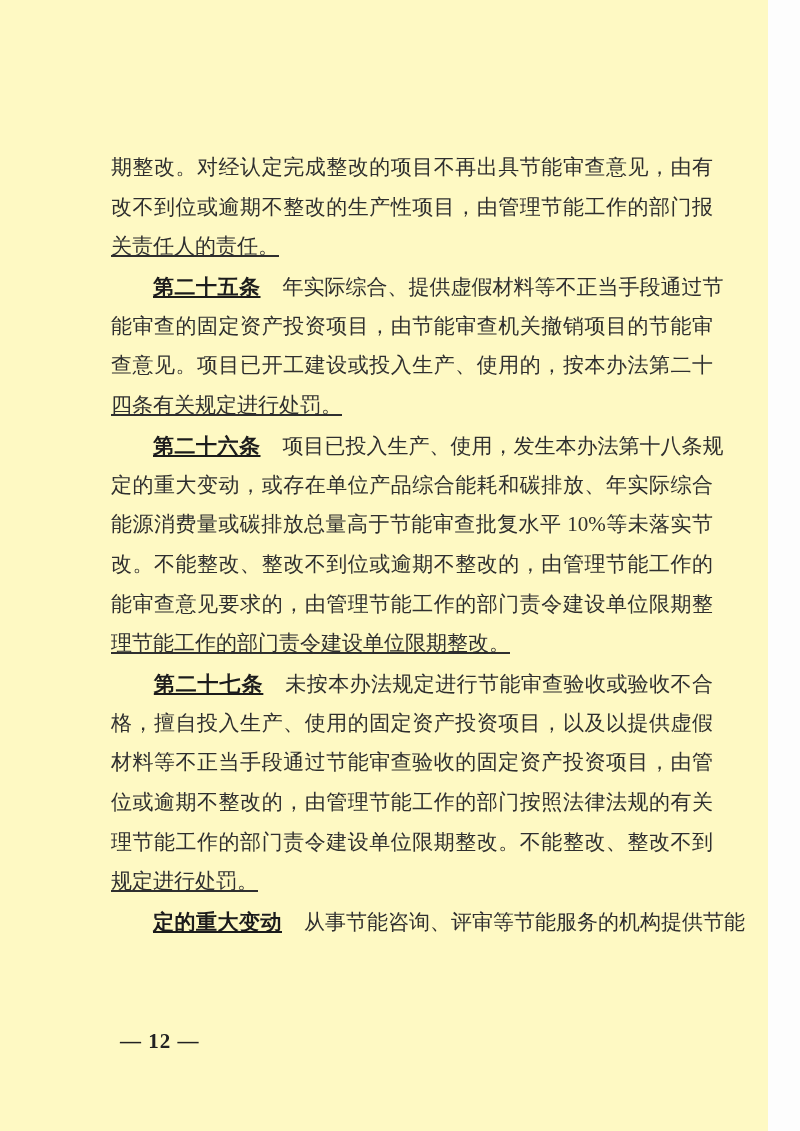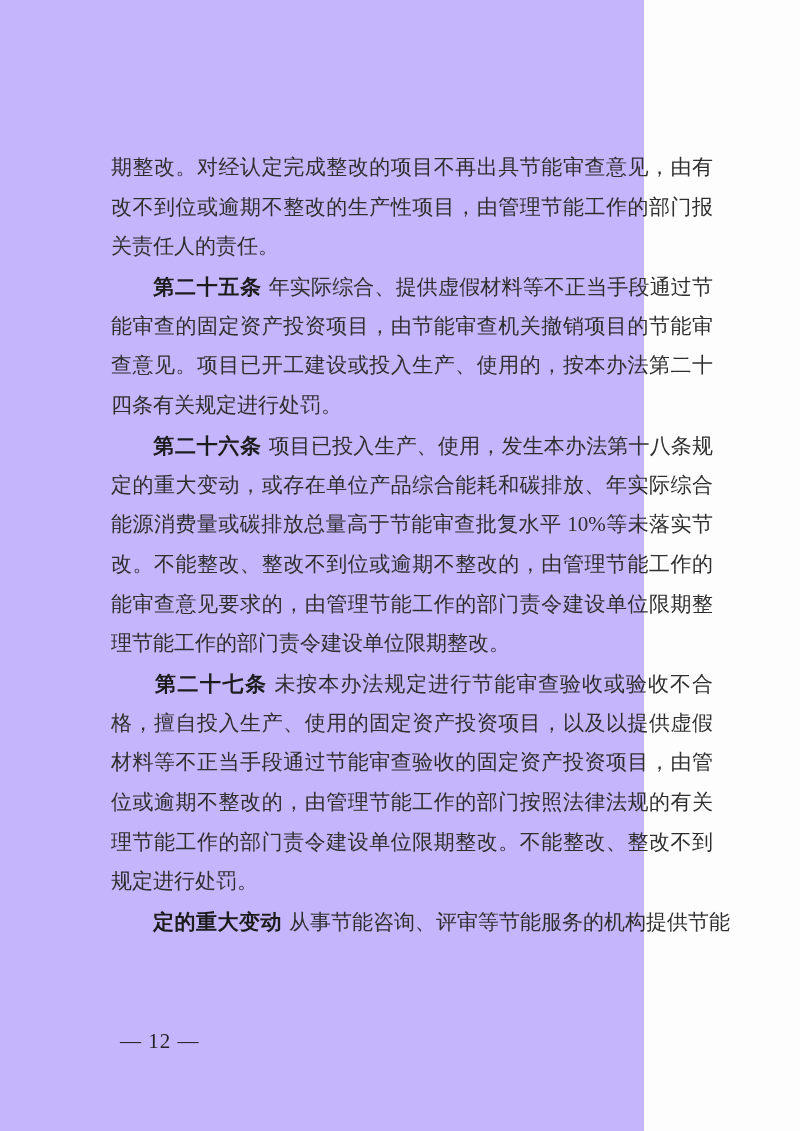--- a/index.html
+++ b/index.html
@@ -5,23 +5,23 @@
   html, body {
     margin: 0;
     padding: 0;
     width: 800px;
     height: 1131px;
     overflow: hidden;
     background: #fdfdfd;
   }
   .page {
     position: relative;
-    width: 644px;
+    width: 768px;
     height: 1131px;
-    background: #c4b5fd;
+    background: #fef9c3;
     font-family: "Liberation Serif", "DejaVu Serif", serif;
     color: #2f2f2f;
   }
   .text-block {
     position: absolute;
     left: 111px;
     top: 148px;
     width: 602px;
     font-size: 21px;
     color: #2f2f2f;
@@ -33,38 +33,41 @@
     line-height: 39.7px;
     white-space: nowrap;
     text-align: justify;
     text-align-last: justify;
     text-justify: inter-character;
     overflow: visible;
   }
   .line.no-j {
     text-align: left;
     text-align-last: left;
+    text-decoration: underline;
   }
   .line span { white-space: pre; }
   .art-no {
     font-family: "Liberation Sans", "DejaVu Sans", sans-serif;
     font-weight: 700;
     color: #1c1c1c;
-    margin-right: 7px;
+    margin-right: 22px;
     letter-spacing: 0.5px;
+    text-decoration: underline;
   }
   .page-number {
     position: absolute;
     left: 120px;
     top: 1027px;
     font-size: 21px;
     line-height: 28px;
     color: #222222;
     letter-spacing: 1px;
     font-family: "Liberation Serif", "DejaVu Serif", serif;
+    font-weight: bold;
   }
 </style>
 </head>
 <body>
 
 <div class="page">
   <div class="text-block">
       <div class="paragraph">
         <div class="line"><span>期整改。对经认定完成整改的项目不再出具节能审查意见，由有</span></div>
         <div class="line"><span>改不到位或逾期不整改的生产性项目，由管理节能工作的部门报</span></div>

